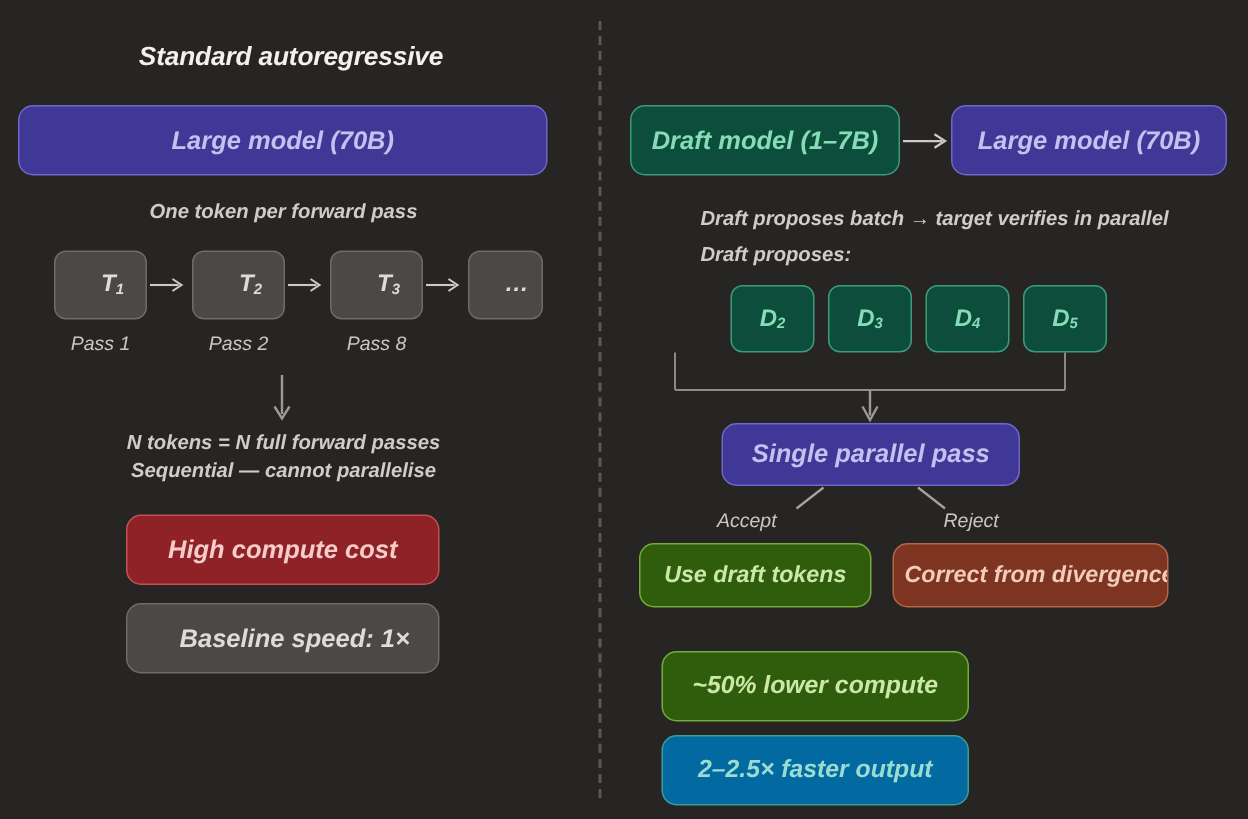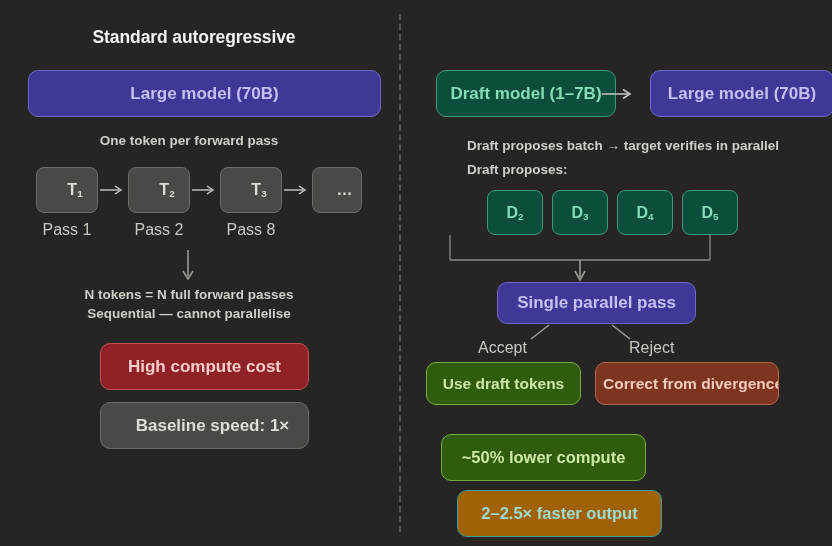--- a/index.html
+++ b/index.html
@@ -12,20 +12,21 @@
     height: 546px;
     font-family: "Liberation Sans", sans-serif;
     overflow: hidden;
     position: relative;
   }
   #canvas {
     position: relative;
     width: 832px;
     height: 474px;
     background: #262523;
+    font-style: italic;
   }
   .abs { position: absolute; }
 
   
   .divider {
     left: 399px;
     top: 14px;
     width: 0;
     height: 518px;
     border-left: 2px dashed #5a5955;
@@ -44,21 +45,21 @@
   .box {
     box-sizing: border-box;
     border-radius: 10px;
     display: flex;
     align-items: center;
     justify-content: center;
     font-weight: bold;
     white-space: nowrap;
     overflow: hidden;
   }
-  .box.lg { font-size: 17px; margin-left: 16px; }
+  .box.lg { font-size: 17px; }
 
   .box-purple {
     background: #3f3897;
     border: 1.5px solid #6f67c9;
     color: #c5c0f0;
   }
   .box-teal {
     background: #0c4d3c;
     border: 1.5px solid #3c9b78;
     color: #86dcb6;
@@ -78,36 +79,35 @@
     background: #7d3522;
     border: 1.5px solid #b4664a;
     color: #f3cbbb;
   }
   .box-green {
     background: #2f5d0c;
     border: 1.5px solid #74ad3b;
     color: #cbe8a7;
   }
   .box-tealflat {
-    background: #a16207;
+    background: #0369a1;
     border: 1.5px solid #3d9e93;
     color: #9adcd2;
-    margin-left: 16px;
   }
 
   
   .cap {
     font-size: 13.5px;
     color: #cfcdc6;
     font-weight: bold;
     white-space: nowrap;
   }
   .cap.center { text-align: center; }
   .small-lbl {
-    font-size: 16px;
+    font-size: 13px;
     color: #c9c7c0;
     white-space: nowrap;
   }
 
   
   .tok {
     box-sizing: border-box;
     border-radius: 8px;
     display: flex;
     align-items: center;

